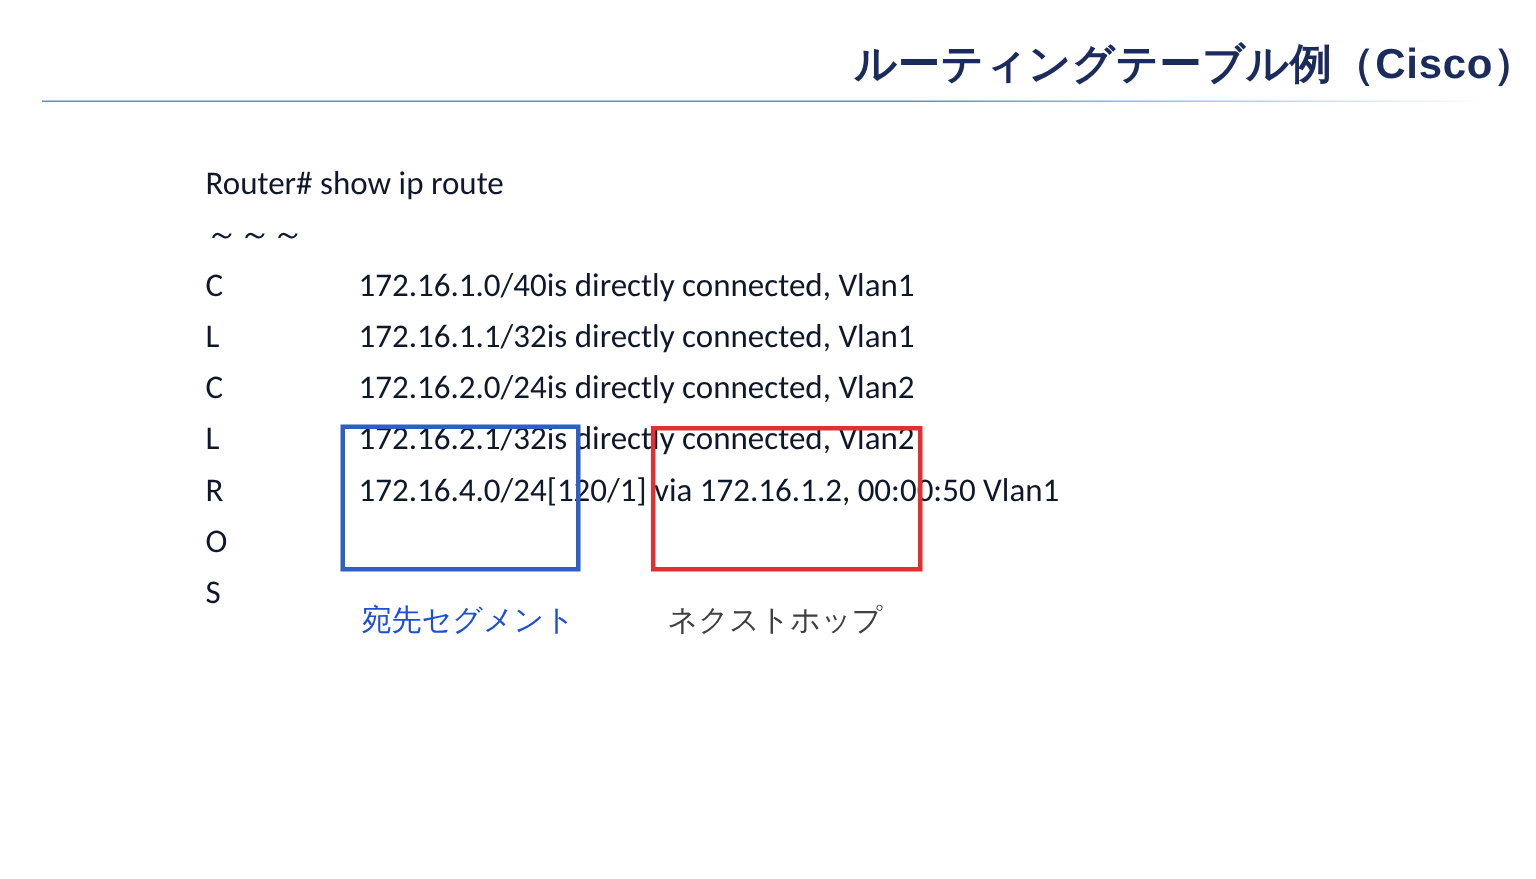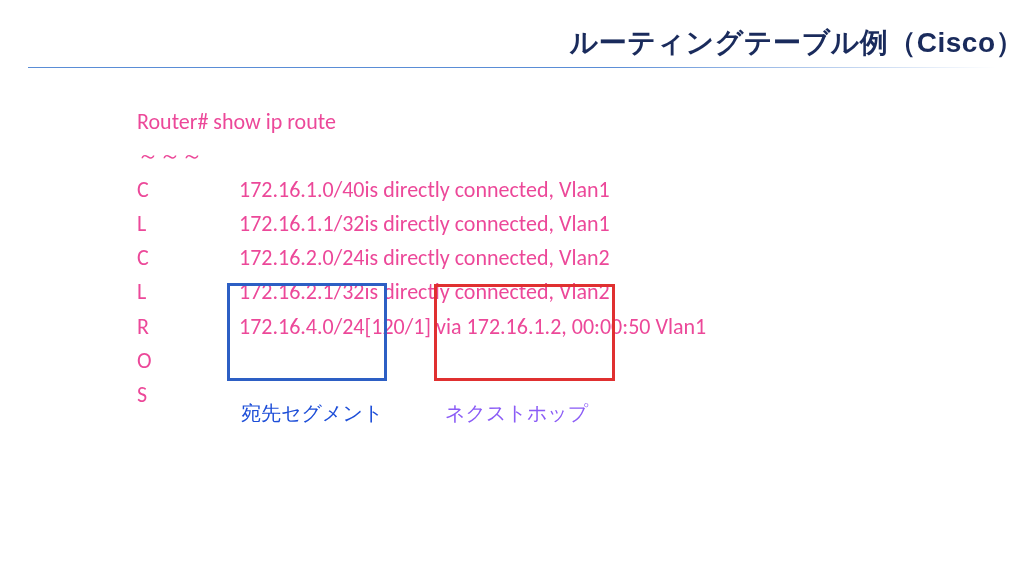--- a/index.html
+++ b/index.html
@@ -26,21 +26,21 @@
       top: 67px;
       height: 1px;
       background: linear-gradient(to right, #5a8dd6 0%, #5a8dd6 60%, transparent 100%);
     }
     .terminal {
       position: absolute;
       left: 137px;
       top: 105px;
       font-family: "Calibri", "Arial", sans-serif;
       font-size: 22px;
-      color: #ec4899;
+      color: #0f172a;
       line-height: 1.55;
     }
     .row {
       display: flex;
       white-space: nowrap;
     }
     .code-col {
       width: 102px;
       flex-shrink: 0;
     }
@@ -70,21 +70,21 @@
       top: 400px;
       font-size: 20px;
       color: #1d4ed8;
       font-family: "Meiryo", "Yu Gothic", sans-serif;
     }
     .label-red {
       position: absolute;
       left: 445px;
       top: 400px;
       font-size: 20px;
-      color: #8b5cf6;
+      color: #404040;
       font-family: "Meiryo", "Yu Gothic", sans-serif;
     }
   </style>
 </head>
 <body>
 
 <h1 class="title">ルーティングテーブル例（Cisco）</h1>
 <div class="divider"></div>
 
 <div class="terminal">

